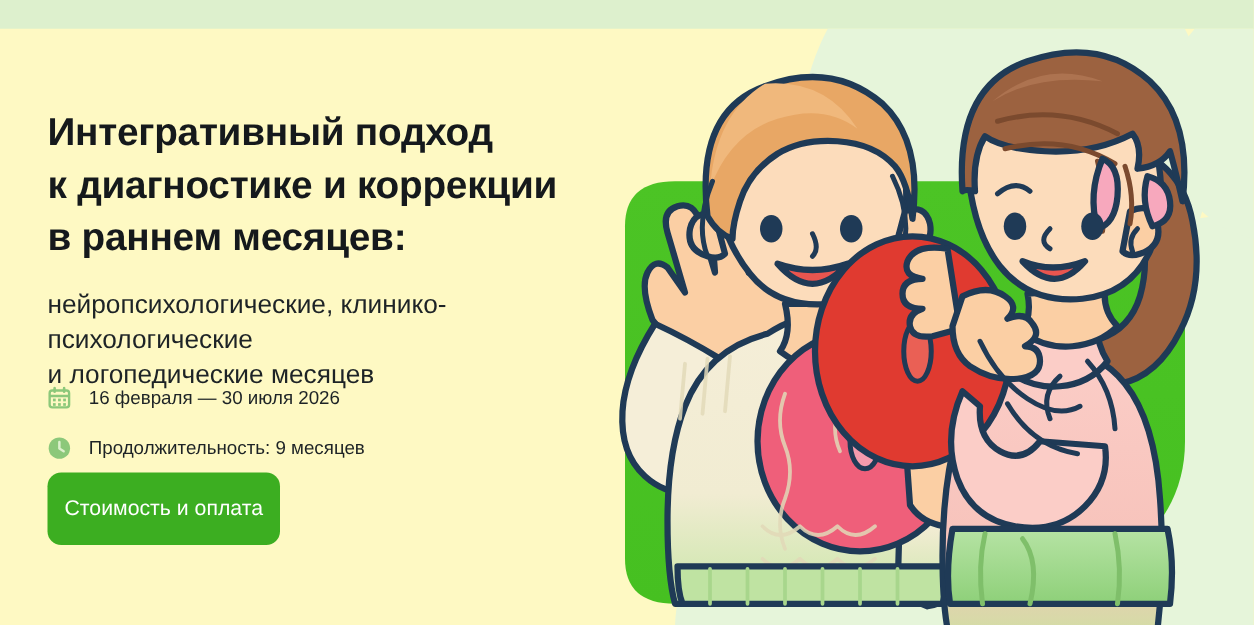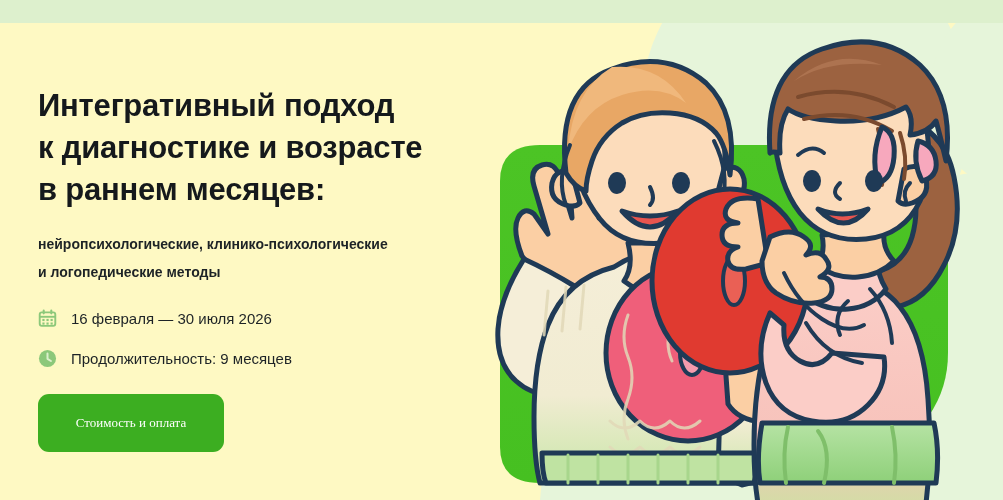--- a/index.html
+++ b/index.html
@@ -20,34 +20,34 @@
 
   
   .content{position:absolute;left:38px;top:0;width:470px;height:500px;}
   h1.title{
     margin:0;position:absolute;top:62px;left:0;width:470px;
     font-size:31px;line-height:42px;font-weight:700;color:#15191c;
     letter-spacing:-0.2px;
   }
   .subtitle{
     position:absolute;top:207px;left:0;width:460px;
-    font-size:14px;line-height:28px;color:#1d2326;font-weight:700;
+    font-size:21px;line-height:28px;color:#1d2326;font-weight:400;
   }
   .meta-row{position:absolute;left:0;display:flex;align-items:center;gap:14px;}
   .meta-row.r1{top:286px;}
   .meta-row.r2{top:326px;}
   .meta-ico{width:19px;height:19px;flex:0 0 19px;display:block;}
   .meta-text{font-size:15px;color:#1d2326;line-height:19px;white-space:nowrap;}
 
   .cta{
-    position:absolute;left:0;top:371px;
+    position:absolute;left:0;top:355px;
     width:186px;height:58px;border:0;border-radius:11px;
     background:#3cae21;color:#ffffff;
-    font-family:Liberation Serif, serif;
-    font-size:13px;cursor:pointer;
+    font-family:Liberation Sans, sans-serif;
+    font-size:17px;cursor:pointer;
     display:flex;align-items:center;justify-content:center;
   }
 
   
   .illus{position:absolute;left:462px;top:0;width:541px;height:500px;}
   .illus svg{display:block;width:541px;height:500px;}
 </style>
 </head>
 <body>
 
@@ -193,27 +193,27 @@
         <path d="M430 404 q6 28 2 56"></path>
       </g>
     </g>
   </svg>
   </div>
 
   <div class="content">
 
     <h1 class="title">
       <span>Интегративный подход</span><br>
-      <span>к диагностике и возрасте</span><br>
+      <span>к диагностике и коррекции</span><br>
       <span>в раннем месяцев:</span>
     </h1>
 
     <div class="subtitle">
       <span>нейропсихологические, клинико-психологические</span><br>
-      <span>и логопедические методы</span>
+      <span>и логопедические месяцев</span>
     </div>
 
     <div class="meta-row r1">
       <svg class="meta-ico" viewBox="0 0 20 20">
         <rect x="1.8" y="3.6" width="16.4" height="14.2" rx="2.2" fill="none" stroke="#8cc87a" stroke-width="2"></rect>
         <path d="M1.8 8.2 H18.2" stroke="#8cc87a" stroke-width="2"></path>
         <path d="M6 1.6 V4.6 M14 1.6 V4.6" stroke="#8cc87a" stroke-width="2.2" stroke-linecap="round"></path>
         <rect x="4.6" y="10.4" width="2.3" height="2.3" fill="#8cc87a"></rect>
         <rect x="8.9" y="10.4" width="2.3" height="2.3" fill="#8cc87a"></rect>
         <rect x="13.2" y="10.4" width="2.3" height="2.3" fill="#8cc87a"></rect>

